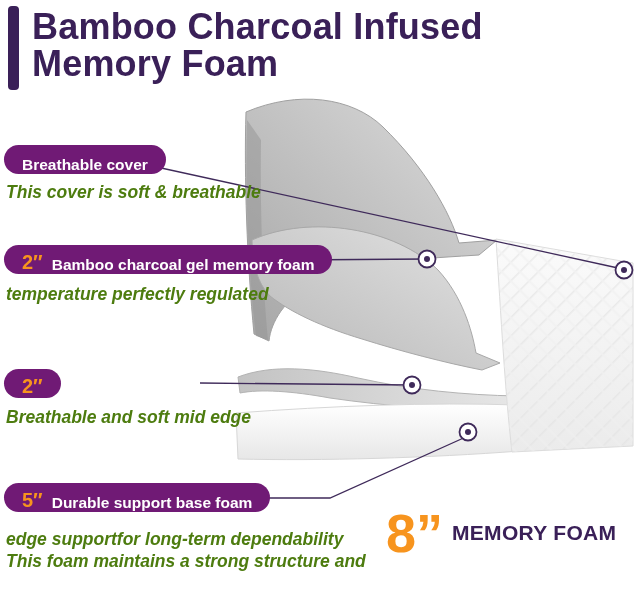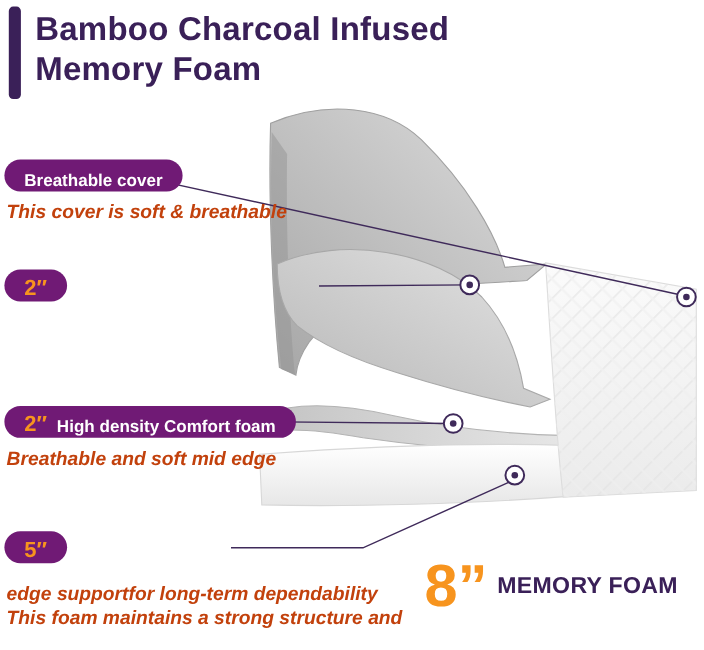--- a/index.html
+++ b/index.html
@@ -4,31 +4,31 @@
 <style>
   html,body{margin:0;padding:0;background:#fff;}
   .stage{
     position:relative;width:640px;height:591px;background:#ffffff;overflow:hidden;
     font-family:"Liberation Sans",sans-serif;
   }
   svg.diagram{position:absolute;left:0;top:0;}
   
   .title-block{position:absolute;left:8px;top:6px;display:flex;gap:13px;align-items:flex-start;}
   .title-bar{width:11px;height:84px;background:#3a2058;border-radius:4px;}
-  h1{margin:2px 0 0 0;font-size:30px;line-height:37px;color:#3a2058;font-weight:800;letter-spacing:.2px;}
+  h1{margin:2px 0 0 0;font-size:36px;line-height:37px;color:#3a2058;font-weight:800;letter-spacing:.2px;}
   
   .pill{
     position:absolute;left:4px;display:inline-flex;align-items:flex-end;gap:9px;
     height:29px;padding:0 18px;background:#701a75;border-radius:15px;white-space:nowrap;
   }
   .pill .size{color:#f7941e;font-size:20px;font-weight:800;}
   .pill .size:empty{display:none;}
   .pill .name{color:#ffffff;font-size:15.5px;font-weight:700;}
   
-  .desc{position:absolute;left:6px;color:#c2410c;font-size:17.5px;font-weight:700;
+  .desc{position:absolute;left:6px;color:#4d7c0f;font-size:17.5px;font-weight:700;
         font-style:italic;line-height:22px;white-space:nowrap;}
   .desc span{display:block;}
   .r1p{top:145px}.r1d{top:181px}
   .r2p{top:245px}.r2d{top:283px}
   .r3p{top:369px}.r3d{top:406px}
   .r4p{top:483px}.r4d{top:528px}
   
   .footer-size{position:absolute;left:386px;top:504px;color:#f7941e;font-size:54px;
                font-weight:800;line-height:58px;}
   .footer-text{position:absolute;left:452px;top:521px;color:#3a2058;font-size:21px;
@@ -119,34 +119,36 @@
 
     <span class="name">Breathable cover</span>
   </div>
   <div class="desc r1d">
     <span>This cover is soft &amp; breathable</span>
     <span></span>
   </div>
 
   <div class="pill r2p">
     <span class="size">2″</span>
+    <span class="name">Bamboo charcoal gel  memory foam</span>
   </div>
   <div class="desc r2d">
+    <span>temperature perfectly regulated</span>
   </div>
 
   <div class="pill r3p">
     <span class="size">2″</span>
-    <span class="name">High density Comfort foam</span>
   </div>
   <div class="desc r3d">
     <span>Breathable and soft mid edge</span>
   </div>
 
   <div class="pill r4p">
     <span class="size">5″</span>
+    <span class="name">Durable support base foam</span>
   </div>
   <div class="desc r4d">
     <span>edge supportfor long-term dependability</span>
     <span>This foam maintains a strong structure and</span>
   </div>
 
   <div class="footer-size">8”</div>
   <div class="footer-text">
     <span>MEMORY FOAM</span>
   </div>

